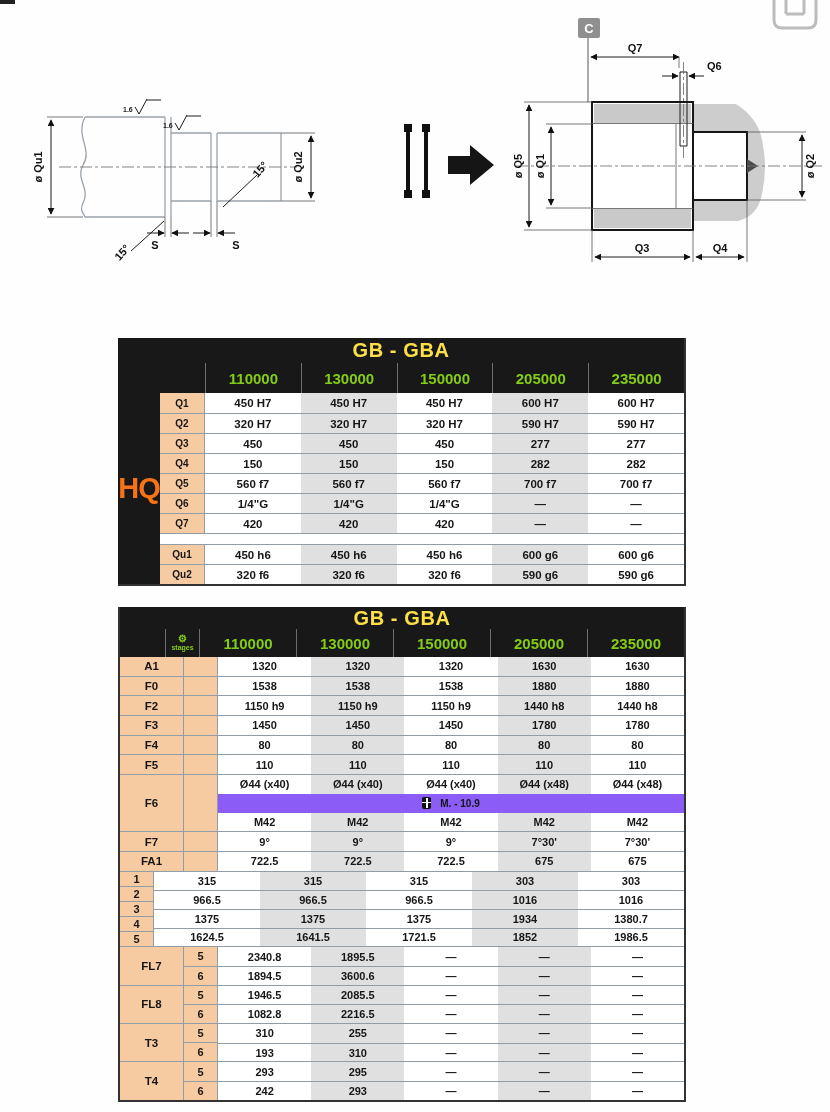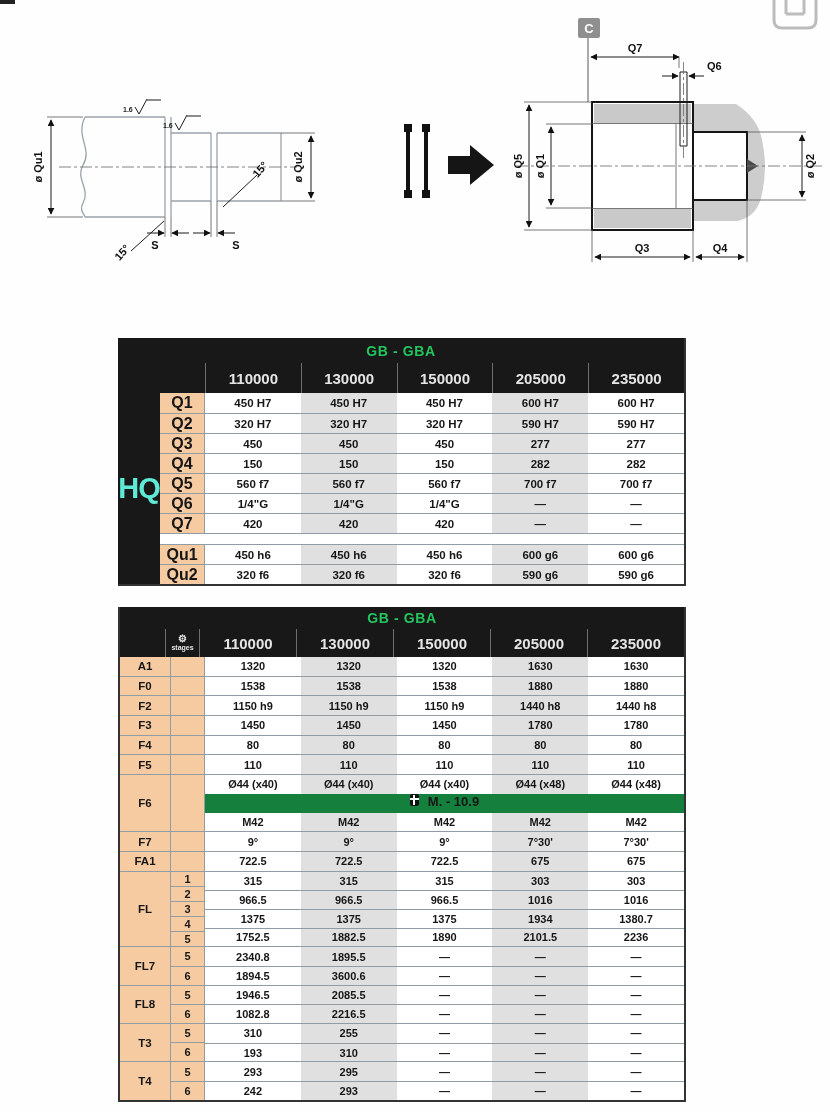--- a/index.html
+++ b/index.html
@@ -9,57 +9,57 @@
   }
   body{background:#888;font-family:"Liberation Sans",sans-serif}
   .page{position:relative;width:830px;height:1112px;background:#fefefe;overflow:hidden;color:var(--ink)}
   .corner-sliver{position:absolute;left:0;top:0;width:15px;height:4px;background:#222}
   svg text{font-family:"Liberation Sans",sans-serif}
 
   
   .table{position:absolute;left:118px;width:568px;background:#fff}
   .t1{top:338px;border-right:2px solid #333;border-bottom:2px solid #333}
   .t2{top:607px;border:2px solid #333;border-top:none}
-  .t-title{background:var(--hdr);color:#22c55e;font-weight:bold;font-size:14px;
+  .t-title{background:var(--hdr);color:#fde047;font-weight:bold;font-size:20px;
     display:flex;align-items:center;justify-content:center;letter-spacing:.6px}
   .t1 .t-title{height:25px}.t2 .t-title{height:22px}
-  .t-sizes{background:var(--hdr);color:#e5e5e5;display:flex;font-weight:bold;font-size:15px}
+  .t-sizes{background:var(--hdr);color:#84cc16;display:flex;font-weight:bold;font-size:15px}
   .t1 .t-sizes{height:30px}.t2 .t-sizes{height:28px}
   .hspacer1{width:87px}.hspacer2{width:45px}
   .size-cell{flex:1;display:flex;align-items:center;justify-content:center;border-left:1px solid #6e6e6e}
   .stages-hdr{width:34px;border-left:1px solid #6e6e6e;display:flex;flex-direction:column;
     align-items:center;justify-content:center;font-size:7px;line-height:1.1;font-weight:bold}
   .gear{font-size:10px;line-height:1}
 
   .t-body{display:flex}
-  .hq-col{width:42px;background:var(--hdr);color:#5eead4;font-weight:bold;font-size:29px;
+  .hq-col{width:42px;background:var(--hdr);color:#f97316;font-weight:bold;font-size:29px;
     display:flex;align-items:center;justify-content:center;letter-spacing:-1px}
   .t-rows{flex:1;display:flex;flex-direction:column}
   .t-rows > * + *{border-top:1px solid var(--line)}
   .trow{display:flex;height:20px}
   .rlabel{width:45px;background:var(--orange);border-right:1px solid var(--line);
-    display:flex;align-items:center;justify-content:center;font-weight:bold;font-size:16px}
+    display:flex;align-items:center;justify-content:center;font-weight:bold;font-size:10px}
   .vc{flex:1;display:flex;align-items:center;justify-content:center;font-weight:bold;font-size:11.5px}
   .vc.c1,.vc.c3{background:var(--stripe)}
   .spacer{height:11px;background:#fff}
 
   .group{display:flex}
   .group + .group{border-top:1px solid var(--line)}
-  .glabel{width:51px;background:var(--orange);border-right:1px solid var(--line);
+  .glabel{width:64px;background:var(--orange);border-right:1px solid var(--line);
     display:flex;align-items:center;justify-content:center;font-weight:bold;font-size:11.5px}
   .gstages{width:34px;display:flex;flex-direction:column;border-right:1px solid var(--line)}
   .scell{flex:1;background:var(--orange);display:flex;align-items:center;justify-content:center;
     font-weight:bold;font-size:11px}
   .gstages .scell + .scell{border-top:1px solid var(--line)}
   .gdata{flex:1;display:flex;flex-direction:column}
   .gdata.lined > * + *{border-top:1px solid var(--line)}
   .drow{display:flex;height:18.7px}
   .drow .vc{font-size:11px}
-  .banner{height:18.7px;display:flex;align-items:flex-start;justify-content:center;gap:9px;
-    background:#15803d;font-weight:bold;font-size:13px}
+  .banner{height:18.7px;display:flex;align-items:center;justify-content:center;gap:9px;
+    background:#8b5cf6;font-weight:bold;font-size:10px}
   .bolt{width:9px;height:12px;background:#111;border-radius:2px;position:relative;flex:0 0 auto}
   .bolt::after{content:"";position:absolute;left:3.5px;top:1px;width:2px;height:10px;background:#fff}
   .bolt::before{content:"";position:absolute;left:0;top:4.5px;width:9px;height:1.5px;background:#fff}
 
   
   .draw{position:absolute}
   .part{stroke:#9aa3ab;fill:none;stroke-width:1.3}
   .dim{stroke:#1c1c1c;fill:none;stroke-width:1}
   .thin{stroke:#555;fill:none;stroke-width:.8}
   .dimtext{font-size:11px;font-weight:bold;fill:#111}
@@ -424,21 +424,20 @@
             <div class="drow">
               <div class="vc c0">722.5</div>
               <div class="vc c1">722.5</div>
               <div class="vc c2">722.5</div>
               <div class="vc c3">675</div>
               <div class="vc c4">675</div>
             </div>
           </div>
         </div>
         <div class="group">
-          <div class="glabel">FL</div>
           <div class="gstages">
             <div class="scell">1</div>
             <div class="scell">2</div>
             <div class="scell">3</div>
             <div class="scell">4</div>
             <div class="scell">5</div>
           </div>
           <div class="gdata lined">
             <div class="drow">
               <div class="vc c0">315</div>
@@ -455,25 +454,25 @@
               <div class="vc c4">1016</div>
             </div>
             <div class="drow">
               <div class="vc c0">1375</div>
               <div class="vc c1">1375</div>
               <div class="vc c2">1375</div>
               <div class="vc c3">1934</div>
               <div class="vc c4">1380.7</div>
             </div>
             <div class="drow">
-              <div class="vc c0">1752.5</div>
-              <div class="vc c1">1882.5</div>
-              <div class="vc c2">1890</div>
-              <div class="vc c3">2101.5</div>
-              <div class="vc c4">2236</div>
+              <div class="vc c0">1624.5</div>
+              <div class="vc c1">1641.5</div>
+              <div class="vc c2">1721.5</div>
+              <div class="vc c3">1852</div>
+              <div class="vc c4">1986.5</div>
             </div>
           </div>
         </div>
         <div class="group">
           <div class="glabel">FL7</div>
           <div class="gstages">
             <div class="scell">5</div>
             <div class="scell">6</div>
           </div>
           <div class="gdata lined">

